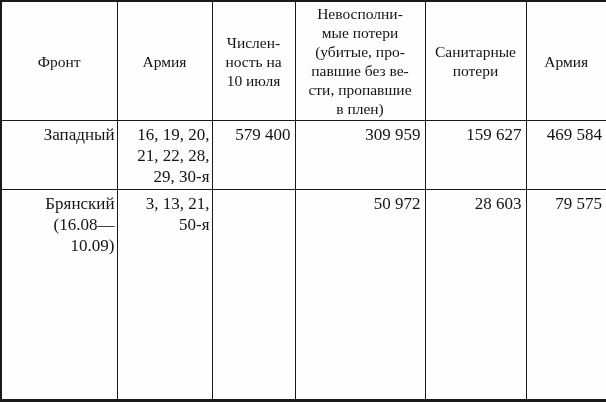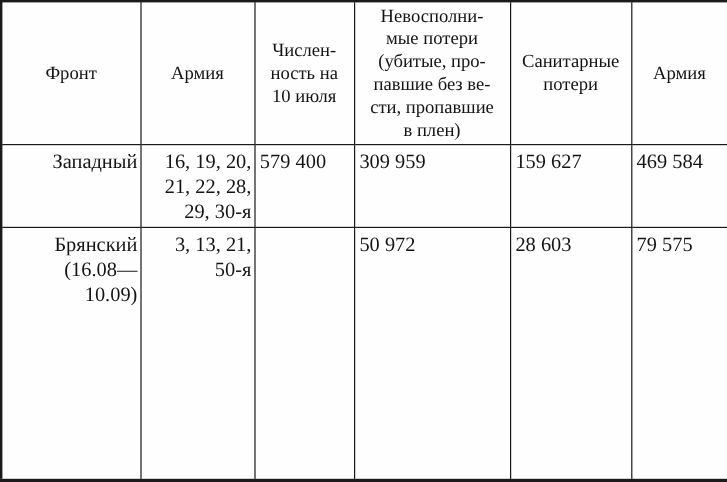--- a/index.html
+++ b/index.html
@@ -50,21 +50,21 @@
     vertical-align: top;
     white-space: pre-line;
     padding: 3px 4px 2px 4px;
   }
   td.left {
     text-align: right;
     padding-left: 6px;
     padding-right: 2px;
   }
   td.num {
-    text-align: left;
+    text-align: right;
   }
 </style>
 </head>
 <body>
 
 <div class="page">
   <table class="losses">
     <colgroup>
       <col style="width:116px">
       <col style="width:95px">

